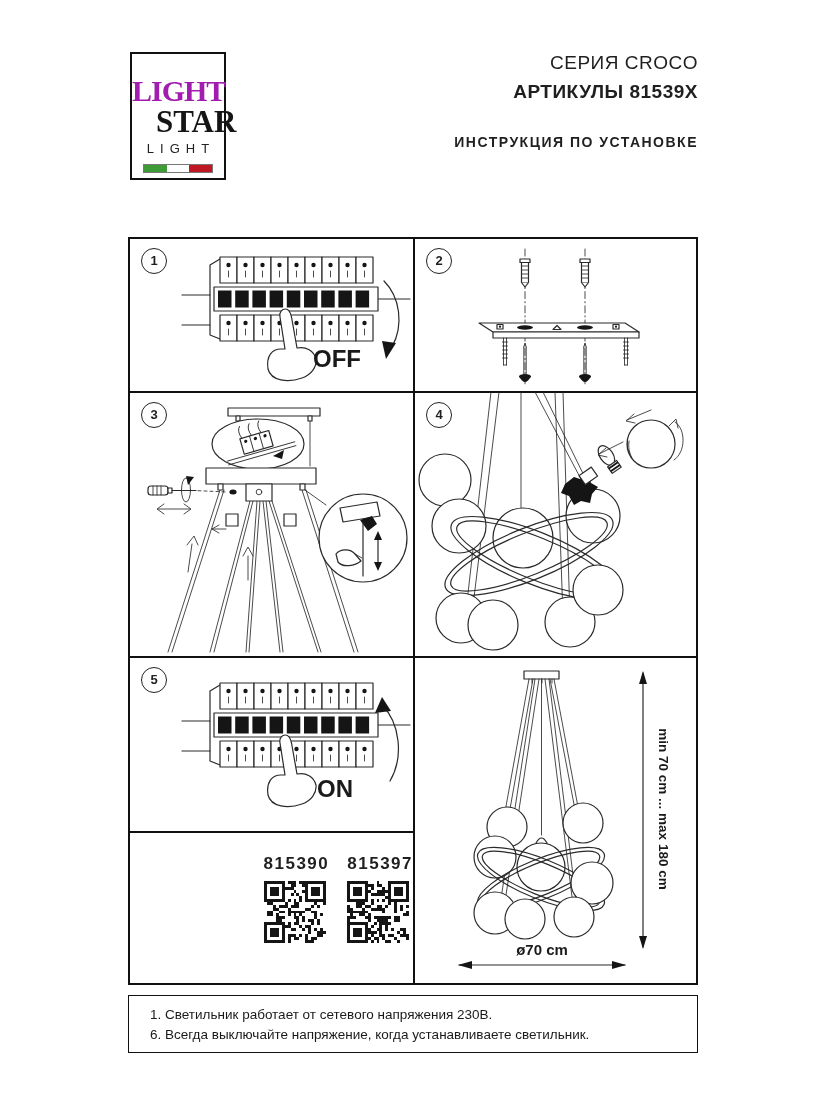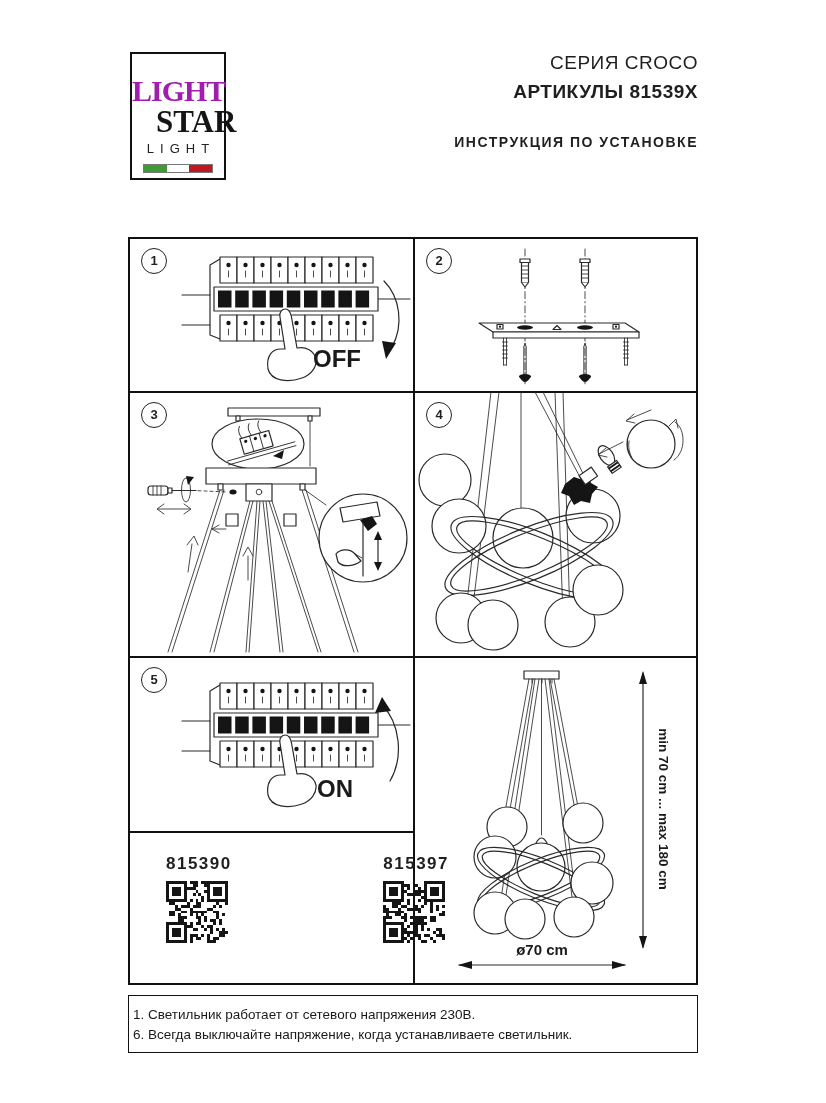--- a/index.html
+++ b/index.html
@@ -31,26 +31,26 @@
   .h3{left:0;top:592px;width:284px;height:1.5px;}
   .cell{position:absolute;}
   .stepnum{position:absolute;width:26px;height:26px;border:1.4px solid #222;border-radius:50%;
            box-sizing:border-box;font-size:13px;font-weight:700;text-align:center;
            line-height:23px;background:#fff;}
   .n1{left:11px;top:9px;}  .n2{left:296px;top:9px;}
   .n3{left:11px;top:163px;}.n4{left:296px;top:163px;}
   .n5{left:11px;top:428px;}
   
   .qrwrap{position:absolute;left:0;top:593px;width:283px;height:150px;
-          display:flex;justify-content:space-between;gap:18px;padding-top:22px;box-sizing:border-box;margin-left:36px;}
+          display:flex;justify-content:flex-end;gap:18px;padding-top:22px;box-sizing:border-box;}
   .qrcol{text-align:center;}
   .qrlabel{font-size:17px;font-weight:700;letter-spacing:1.5px;margin-bottom:7px;}
   
   .notes{position:absolute;left:128px;top:995px;width:570px;height:58px;
-         border:1.6px solid #111;box-sizing:border-box;padding:9px 10px 0 4px;
+         border:1.6px solid #111;box-sizing:border-box;padding:9px 10px 0 21px;
          font-size:13.5px;line-height:20px;color:#1a1a1a;}
   svg{display:block;}
   svg text{font-family:"Liberation Sans",sans-serif;fill:#1a1a1a;}
   .ln{fill:none;stroke:#2a2a2a;stroke-width:1.2;stroke-linecap:round;stroke-linejoin:round;}
   .tn{fill:none;stroke:#2a2a2a;stroke-width:0.85;stroke-linecap:round;stroke-linejoin:round;}
   .fw{fill:#fff;stroke:#2a2a2a;stroke-width:1.2;stroke-linejoin:round;}
   .fb{fill:#151515;stroke:none;}
 </style>
 </head>
 <body>

